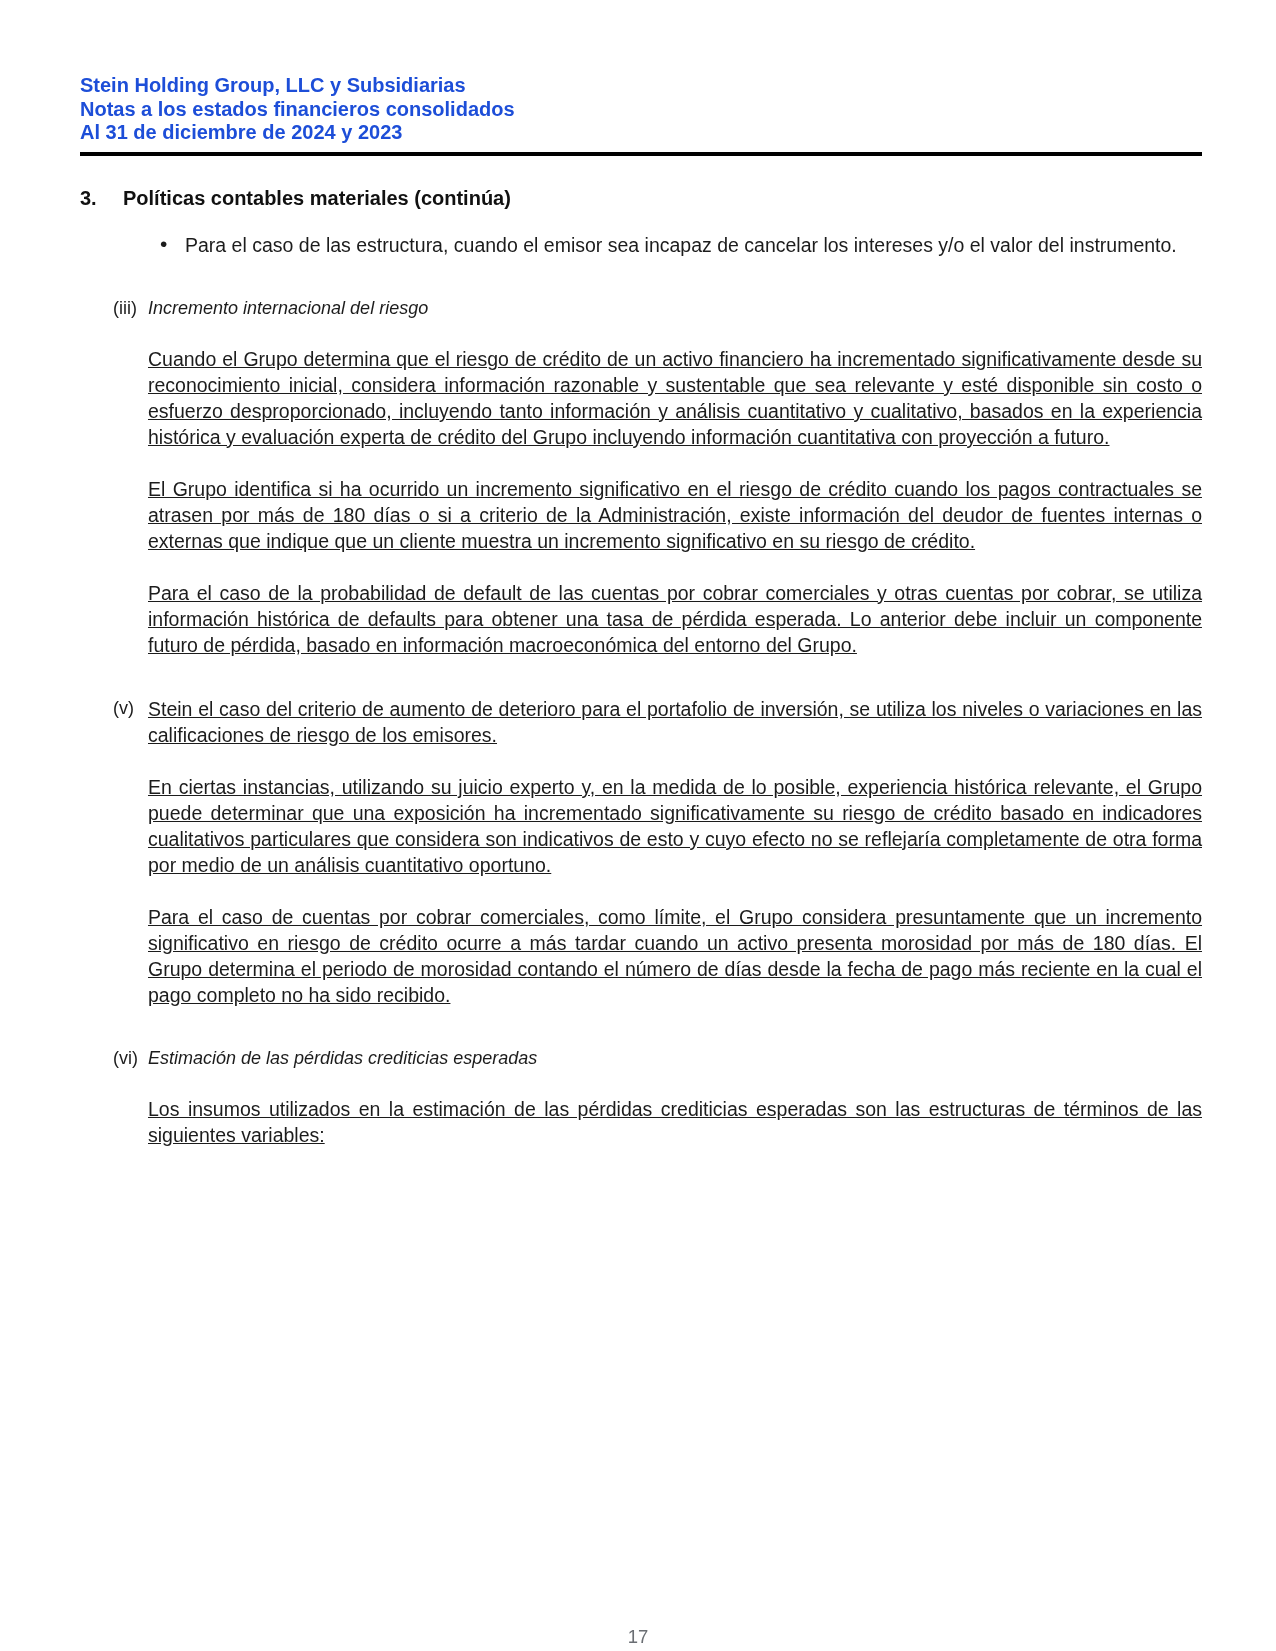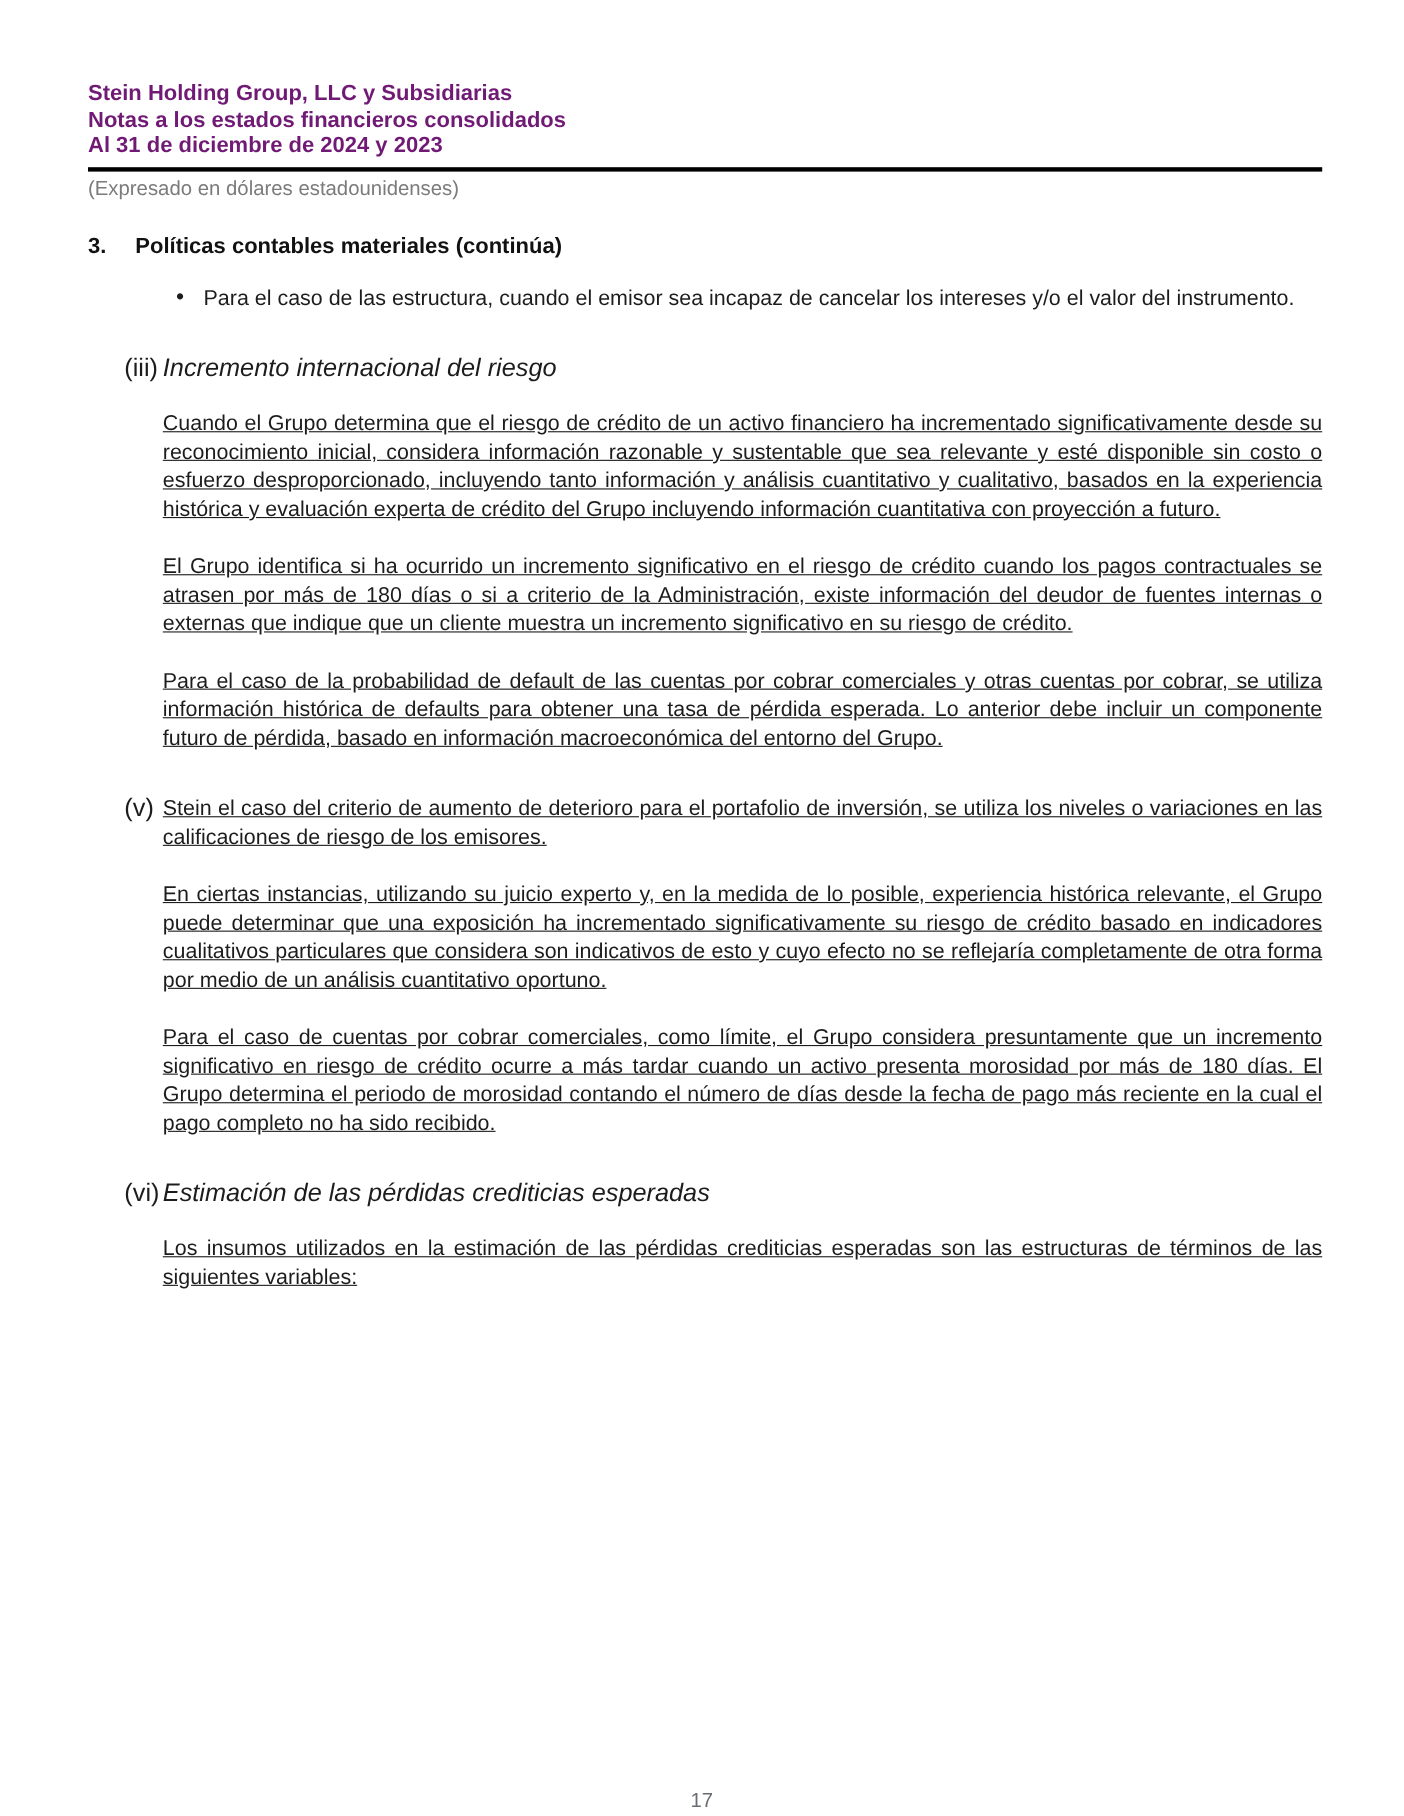--- a/index.html
+++ b/index.html
@@ -20,21 +20,21 @@
     position: absolute;
     left: 80px;
     top: 74px;
     width: 1122px;
   }
   
   .doc-header .hline {
     font-size: 20px;
     line-height: 23.5px;
     font-weight: bold;
-    color: #701a75;
+    color: #1d4ed8;
   }
   .header-rule {
     margin-top: 7px;
     height: 4.5px;
     background: #000000;
   }
   .currency-note {
     margin-top: 4px;
     font-size: 18.5px;
     line-height: 22px;
@@ -66,21 +66,21 @@
     position: absolute;
     left: 80px;
     top: -1px;
     font-size: 21px;
   }
   
   .note-item-heading {
     position: relative;
     margin-top: 38px;
     padding-left: 68px;
-    font-size: 23px;
+    font-size: 18px;
     line-height: 24px;
   }
   .note-item-heading .label {
     position: absolute;
     left: 33px;
     font-style: normal;
   }
   .note-item-heading .title {
     font-style: italic;
   }
@@ -107,21 +107,20 @@
 <body>
 
 <div class="page">
   <div class="content">
 
     <div class="doc-header">
       <div class="hline">Stein Holding Group, LLC y Subsidiarias</div>
       <div class="hline">Notas a los estados financieros consolidados</div>
       <div class="hline">Al 31 de diciembre de 2024 y 2023</div>
       <div class="header-rule"></div>
-      <div class="currency-note">(Expresado en dólares estadounidenses)</div>
     </div>
 
     <div class="section-heading">
       <span class="num">3.</span>
       <span>Políticas contables materiales (continúa)</span>
     </div>
 
     <div class="bullet-row">
       <span class="marker">•</span>
       <span>Para el caso de las estructura, cuando el emisor sea incapaz de cancelar los intereses y/o el valor del instrumento.</span>

